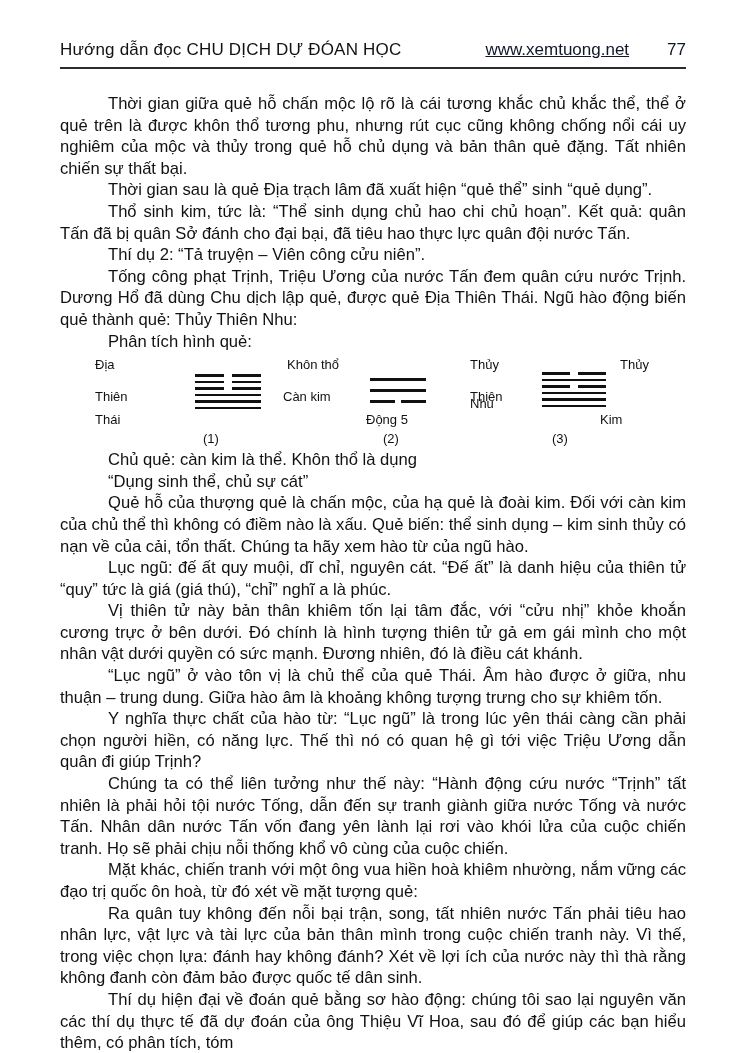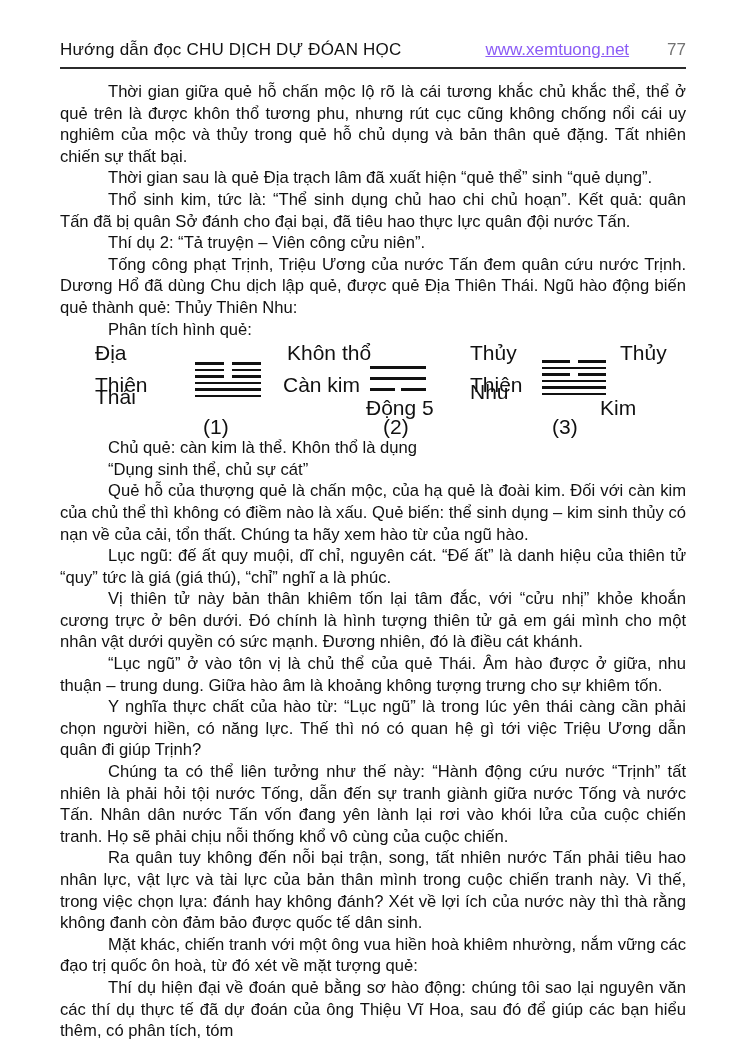--- a/index.html
+++ b/index.html
@@ -4,28 +4,28 @@
 <style>
   html,body { margin:0; padding:0; background:#888; }
   .page {
     width:744px; height:1053px; background:#ffffff; position:relative;
     font-family:Liberation Sans, sans-serif; color:#111;
     overflow:hidden; margin:0 auto;
   }
   .content { position:absolute; left:60px; top:40px; width:626px; }
   .header-row { display:flex; align-items:baseline; font-size:17px; }
   .header-title { flex:1 1 auto; letter-spacing:0.2px; }
-  .header-link { color:#8b5cf6; text-decoration:underline; margin-right:38px; }
-  .header-page { color:#737373; }
+  .header-link { color:#0f172a; text-decoration:underline; margin-right:38px; }
+  .header-page { color:#0f172a; }
   .header-rule { border:0; border-top:2px solid #2b2b2b; margin:7px 0 0 0; }
-  .body-text { margin-top:12px; font-size:16.6px; line-height:21.6px; }
+  .body-text { margin-top:24px; font-size:16.6px; line-height:21.6px; }
   .body-text p { margin:0; text-indent:48px; text-align:justify; }
   p.no-just { text-align:left; }
   
-  .diagram { position:relative; height:97px; font-size:21px; }
+  .diagram { position:relative; height:97px; font-size:13px; }
   .d-label { position:absolute; white-space:nowrap; }
   .hexagram { position:absolute; }
   .hx-line { height:2.5px; background:#111; margin-bottom:4px; }
   .hx-line.broken { background:none; display:flex; justify-content:space-between; }
   .hx-line.broken span { display:block; width:44%; height:2.5px; background:#111; }
   .trigram .hx-line { margin-bottom:8.5px; }
   .caption { position:absolute; }
 </style>
 </head>
 <body>
@@ -45,21 +45,21 @@
       <p>Thời gian sau là quẻ Địa trạch lâm đã xuất hiện “quẻ thể” sinh “quẻ dụng”.</p>
       <p>Thổ sinh kim, tức là: “Thể sinh dụng chủ hao chi chủ hoạn”. Kết quả: quân Tấn đã bị quân Sở đánh cho đại bại, đã tiêu hao thực lực quân đội nước Tấn.</p>
       <p>Thí dụ 2: “Tả truyện – Viên công cửu niên”.</p>
       <p>Tống công phạt Trịnh, Triệu Ương của nước Tấn đem quân cứu nước Trịnh. Dương Hổ đã dùng Chu dịch lập quẻ, được quẻ Địa Thiên Thái. Ngũ hào động biến quẻ thành quẻ: Thủy Thiên Nhu:</p>
       <p class="no-just">Phân tích hình quẻ:</p>
 
       <div class="diagram">
 
         <span class="d-label" style="left:35px; top:2px;">Địa</span>
         <span class="d-label" style="left:35px; top:34px;">Thiên</span>
-        <span class="d-label" style="left:35px; top:46px;">Thái</span>
+        <span class="d-label" style="left:35px; top:57px;">Thái</span>
         <div class="hexagram" style="left:135px; top:22px; width:66px;">
             <div class="hx-line broken">
               <span></span>
               <span></span>
             </div>
             <div class="hx-line broken">
               <span></span>
               <span></span>
             </div>
             <div class="hx-line broken">
@@ -109,19 +109,19 @@
       </div>
 
       <p>Chủ quẻ: càn kim là thể. Khôn thổ là dụng</p>
       <p>“Dụng sinh thể, chủ sự cát”</p>
       <p>Quẻ hỗ của thượng quẻ là chấn mộc, của hạ quẻ là đoài kim. Đối với càn kim của chủ thể thì không có điềm nào là xấu. Quẻ biến: thể sinh dụng – kim sinh thủy có nạn về của cải, tổn thất. Chúng ta hãy xem hào từ của ngũ hào.</p>
       <p>Lục ngũ: đế ất quy muội, dĩ chỉ, nguyên cát. “Đế ất” là danh hiệu của thiên tử “quy” tức là giá (giá thú), “chỉ” nghĩ a là phúc.</p>
       <p>Vị thiên tử này bản thân khiêm tốn lại tâm đắc, với “cửu nhị” khỏe khoắn cương trực ở bên dưới. Đó chính là hình tượng thiên tử gả em gái mình cho một nhân vật dưới quyền có sức mạnh. Đương nhiên, đó là điều cát khánh.</p>
       <p>“Lục ngũ” ở vào tôn vị là chủ thể của quẻ Thái. Âm hào được ở giữa, nhu thuận – trung dung. Giữa hào âm là khoảng không tượng trưng cho sự khiêm tốn.</p>
       <p>Y nghĩa thực chất của hào từ: “Lục ngũ” là trong lúc yên thái càng cần phải chọn người hiền, có năng lực. Thế thì nó có quan hệ gì tới việc Triệu Ương dẫn quân đi giúp Trịnh?</p>
       <p>Chúng ta có thể liên tưởng như thế này: “Hành động cứu nước “Trịnh” tất nhiên là phải hỏi tội nước Tống, dẫn đến sự tranh giành giữa nước Tống và nước Tấn. Nhân dân nước Tấn vốn đang yên lành lại rơi vào khói lửa của cuộc chiến tranh. Họ sẽ phải chịu nỗi thống khổ vô cùng của cuộc chiến.</p>
+      <p>Mặt khác, chiến tranh với một ông vua hiền hoà khiêm nhường, nắm vững các đạo trị quốc ôn hoà, từ đó xét về mặt tượng quẻ:</p>
       <p>Ra quân tuy không đến nỗi bại trận, song, tất nhiên nước Tấn phải tiêu hao nhân lực, vật lực và tài lực của bản thân mình trong cuộc chiến tranh này. Vì thế, trong việc chọn lựa: đánh hay không đánh? Xét về lợi ích của nước này thì thà rằng không đanh còn đảm bảo được quốc tế dân sinh.</p>
-      <p>Mặt khác, chiến tranh với một ông vua hiền hoà khiêm nhường, nắm vững các đạo trị quốc ôn hoà, từ đó xét về mặt tượng quẻ:</p>
       <p>Thí dụ hiện đại về đoán quẻ bằng sơ hào động: chúng tôi sao lại nguyên văn các thí dụ thực tế đã dự đoán của ông Thiệu Vĩ Hoa, sau đó để giúp các bạn hiểu thêm, có phân tích, tóm</p>
     </div>
 
   </div>
 </div>
 
 </body></html>

